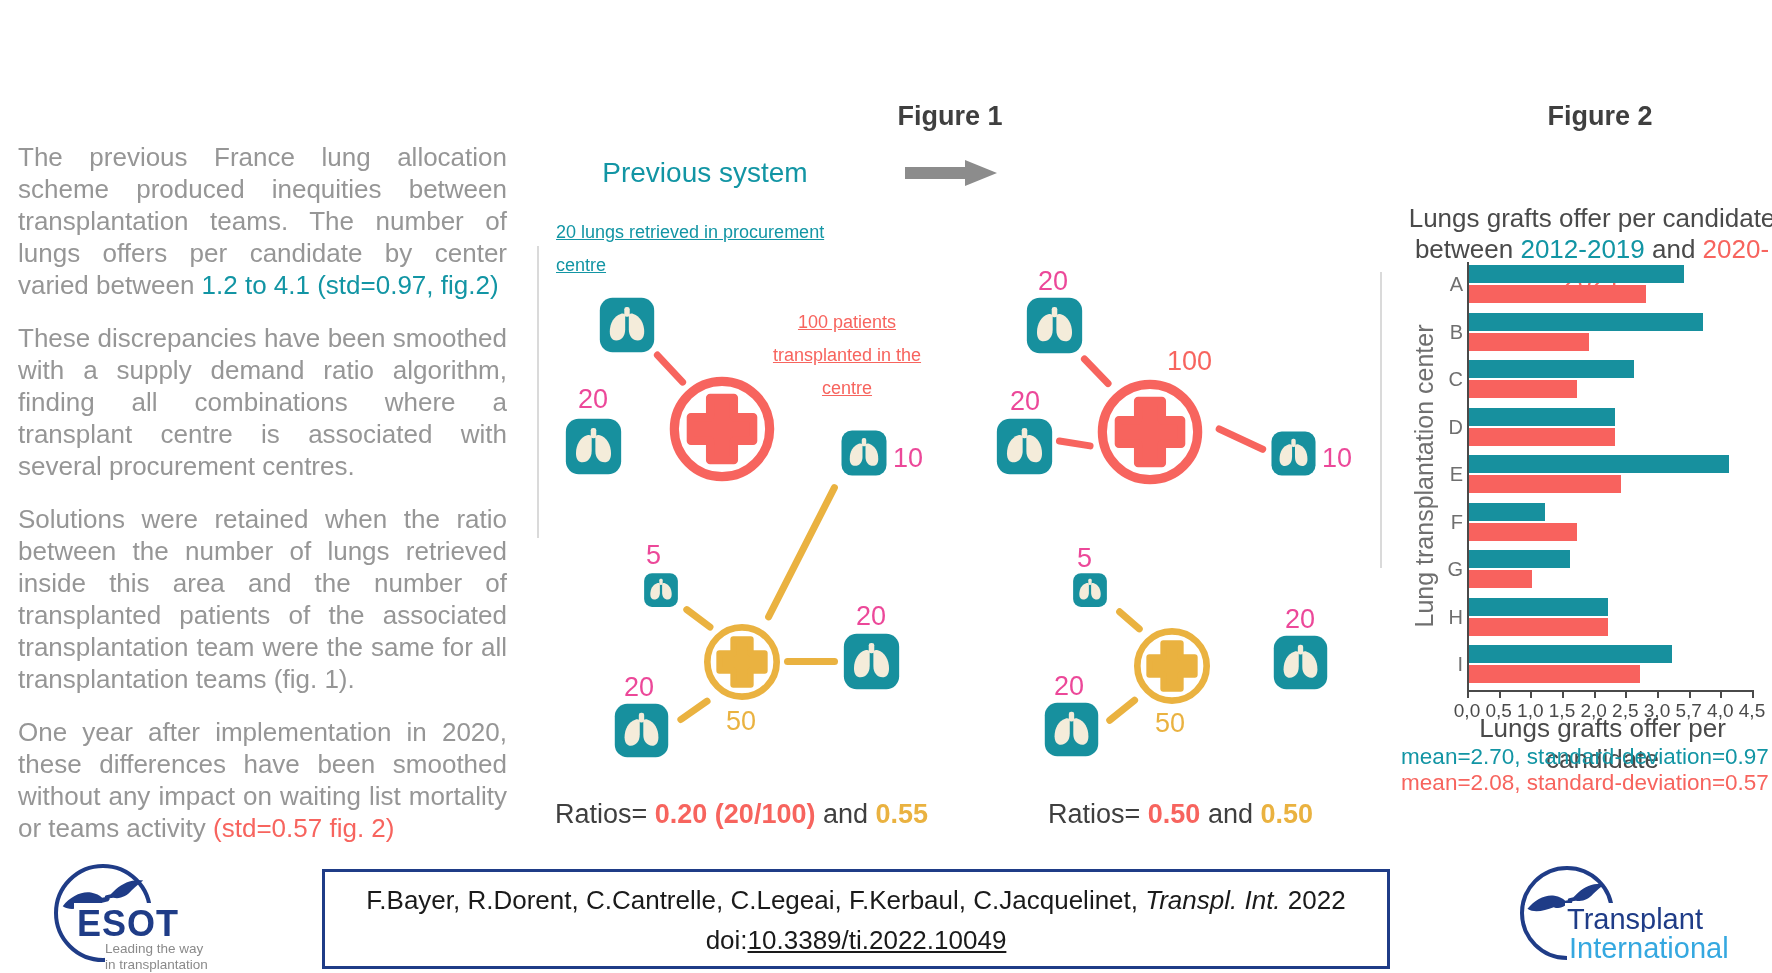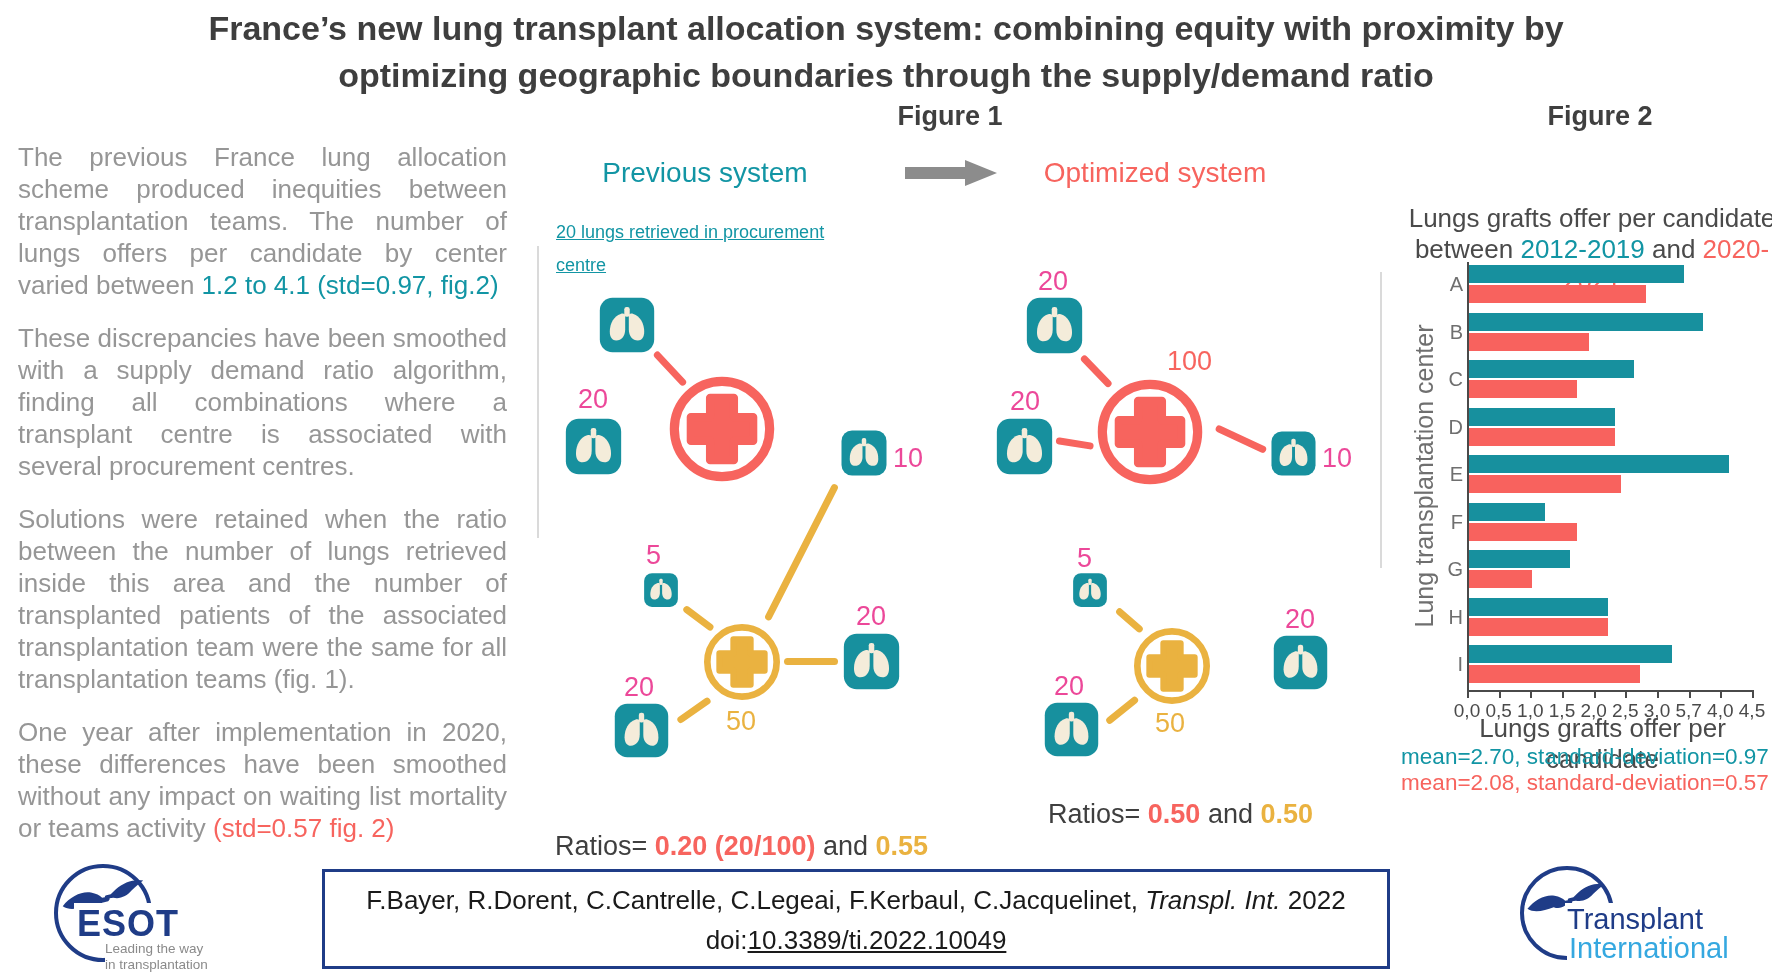--- a/index.html
+++ b/index.html
@@ -98,43 +98,39 @@
         <circle cx="60" cy="60" r="52" fill="none" stroke="currentColor" stroke-width="10"></circle>
         <path d="M47,26 h26 v21 h21 v26 h-21 v21 h-26 v-21 h-21 v-26 h21 z" fill="currentColor" stroke="currentColor" stroke-width="9" stroke-linejoin="round"></path>
       </symbol>
       <symbol id="hands-sym" viewBox="0 0 100 56">
         <path d="M3,40 C12,28 26,22 36,24 c6,1.2 10,3 13,6 l6,-1 c3,-0.3 4,3 1,5 l-7,2 c-4,3 -9,4 -14,2 C24,42 12,46 3,40 Z"></path>
         <path d="M97,10 C86,8 74,12 65,20 l-6,6 -5,1 c-3,0.8 -2,4 1,4 l7,-1 c8,2 16,-2 21,-8 C88,17 93,13 97,10 Z"></path>
       </symbol>
     </defs>
   </svg>
 
-  <div class="page-title">
-    <div>France’s new lung transplant allocation system: combining equity with proximity by</div>
-    <div>optimizing geographic boundaries through the supply/demand ratio</div>
-  </div>
 
   <div class="left-col">
     <p><span>The previous France lung allocation scheme produced inequities between transplantation teams. The number of lungs offers per candidate by center varied between </span><span class="hl-teal">1.2 to 4.1 (std=0.97, fig.2)</span></p>
     <p>These discrepancies have been smoothed with a supply demand ratio algorithm, finding all combinations where a transplant centre is associated with several procurement centres.</p>
     <p>Solutions were retained when the ratio between the number of lungs retrieved inside this area and the number of transplanted patients of the associated transplantation team were the same for all transplantation teams (fig. 1).</p>
     <p><span>One year after implementation in 2020, these differences have been smoothed without any impact on waiting list mortality or teams activity </span><span class="hl-red">(std=0.57 fig. 2)</span></p>
   </div>
 
   <div class="v-divider" style="left:537px;top:246px;height:292px;"></div>
   <div class="v-divider" style="left:1380px;top:272px;height:296px;"></div>
 
   <div class="fig-title" style="left:880px;top:101px;width:140px;">Figure 1</div>
   <div class="sys-label teal-text" style="left:580px;top:157px;width:250px;">Previous system</div>
   <svg class="logo-svg" style="left:905px;top:160px;" width="92" height="26" viewBox="0 0 92 26">
     <polygon points="0,7 60,7 60,0 92,13 60,26 60,19 0,19" fill="#8C8C8C"></polygon>
   </svg>
-  <div class="sys-label red-text" style="left:1030px;top:157px;width:250px;">Optimized system</div>
 
   <div class="note teal-text" style="left:556px;top:216px;width:270px;">20 lungs retrieved in procurement centre</div>
+  <div class="note red-text" style="left:762px;top:306px;width:170px;text-align:center;">100 patients transplanted in the centre</div>
 
   <div class="conn red" style="left:655px;top:349px;width:44px;transform:rotate(47deg);"></div>
   <div class="conn yellow" style="left:836px;top:481px;width:152px;transform:rotate(117deg);"></div>
   <div class="conn yellow" style="left:684px;top:604px;width:36px;transform:rotate(37deg);"></div>
   <div class="conn yellow" style="left:784px;top:658px;width:54px;"></div>
   <div class="conn yellow" style="left:678px;top:718px;width:39px;transform:rotate(-35deg);"></div>
 
   <svg class="lung" style="left:598px;top:296px;" width="58" height="58">
       <use href="#lung-sym"></use>
     </svg>
@@ -160,21 +156,21 @@
       <use href="#cross-sym"></use>
     </svg>
 
   <span class="dlabel" style="left:578px;top:384px;">20</span>
   <span class="dlabel" style="left:893px;top:443px;">10</span>
   <span class="dlabel" style="left:646px;top:540px;">5</span>
   <span class="dlabel" style="left:624px;top:672px;">20</span>
   <span class="dlabel" style="left:856px;top:601px;">20</span>
   <span class="dlabel yellow" style="left:726px;top:706px;">50</span>
 
-  <div class="ratios" style="left:555px;top:799px;margin-top:32px;">
+  <div class="ratios" style="left:555px;top:799px;">
     <span>Ratios= </span><b class="red-text">0.20 (20/100)</b><span> and </span><b class="yellow-text">0.55</b>
   </div>
 
   <div class="conn red" style="left:1082px;top:353px;width:41px;transform:rotate(46deg);"></div>
   <div class="conn red" style="left:1056px;top:437px;width:38px;transform:rotate(9deg);"></div>
   <div class="conn red" style="left:1216px;top:424px;width:55px;transform:rotate(25deg);"></div>
   <div class="conn yellow" style="left:1117px;top:606px;width:33px;transform:rotate(41deg);"></div>
   <div class="conn yellow" style="left:1107px;top:719px;width:39px;transform:rotate(-39deg);"></div>
 
   <svg class="lung" style="left:1025px;top:296px;" width="59" height="59">

